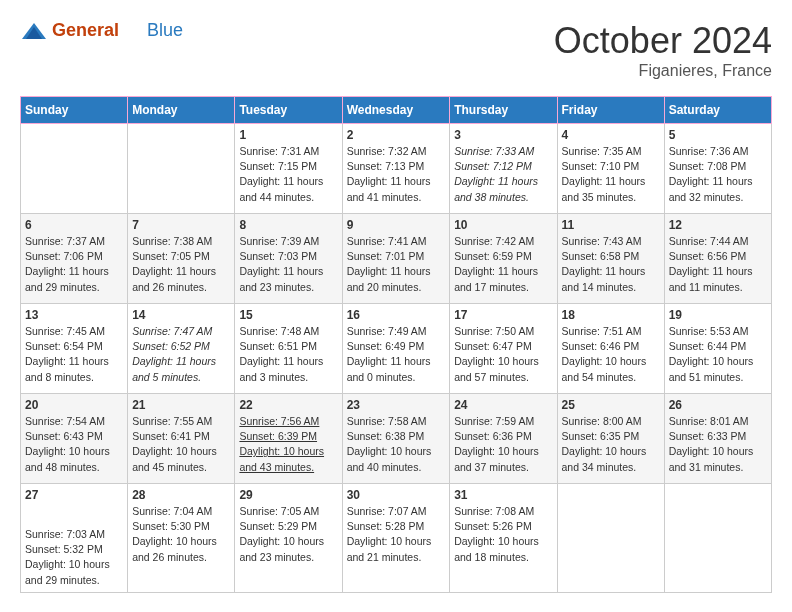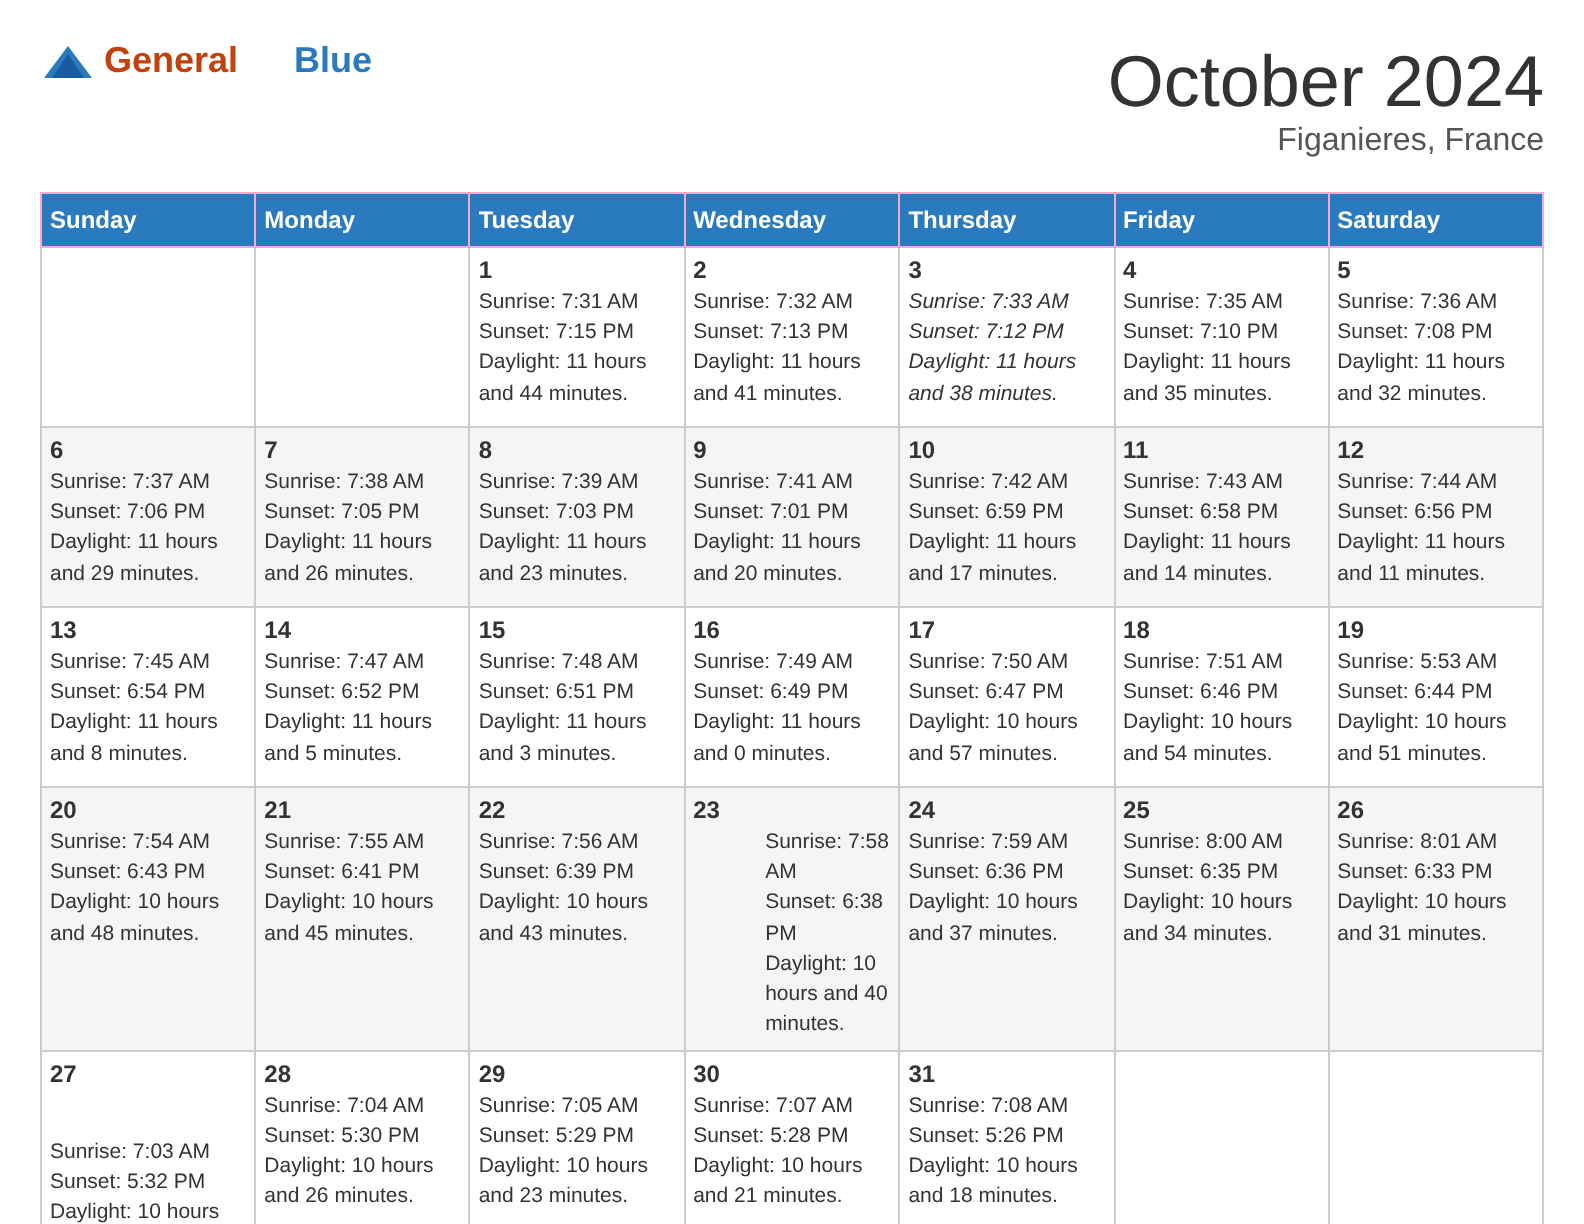--- a/index.html
+++ b/index.html
@@ -83,21 +83,21 @@
 </head>
 <body>
 
 <div class="header">
   <div class="logo">
     <svg class="logo-icon" viewBox="0 0 28 20" xmlns="http://www.w3.org/2000/svg">
       <polygon points="14,2 26,18 2,18" fill="#2a7abf"></polygon>
       <polygon points="14,6 22,18 6,18" fill="#1a5a9f"></polygon>
     </svg>
     <div>
-      <span style="font-size:18px;font-weight:bold;color:#c2410c;">General</span><span style="font-size:18px;font-weight:bold;color:#2a7abf;padding-left:28px;">Blue</span>
+      <span style="font-size:18px;font-weight:bold;color:#c2410c;">General</span><span style="font-size:18px;font-weight:normal;color:#2a7abf;padding-left:28px;">Blue</span>
     </div>
   </div>
   <div class="title-block">
     <div class="month-title">October 2024</div>
     <div class="location-title">Figanieres, France</div>
   </div>
 </div>
 
 <table class="calendar">
   <thead>
@@ -192,21 +192,21 @@
       </tr>
       <tr>
         <td>
           <span class="day-num">13</span>
           <div class="day-info" style="white-space: pre-line;">Sunrise: 7:45 AM
 Sunset: 6:54 PM
 Daylight: 11 hours and 8 minutes.</div>
         </td>
         <td>
           <span class="day-num">14</span>
-          <div class="day-info" style="white-space: pre-line;">Sunrise: 7:47 AM
+          <div class="day-info" style="white-space: pre-line; font-style: italic;">Sunrise: 7:47 AM
 Sunset: 6:52 PM
 Daylight: 11 hours and 5 minutes.</div>
         </td>
         <td>
           <span class="day-num">15</span>
           <div class="day-info" style="white-space: pre-line;">Sunrise: 7:48 AM
 Sunset: 6:51 PM
 Daylight: 11 hours and 3 minutes.</div>
         </td>
         <td>
@@ -242,27 +242,27 @@
 Daylight: 10 hours and 48 minutes.</div>
         </td>
         <td>
           <span class="day-num">21</span>
           <div class="day-info" style="white-space: pre-line;">Sunrise: 7:55 AM
 Sunset: 6:41 PM
 Daylight: 10 hours and 45 minutes.</div>
         </td>
         <td>
           <span class="day-num">22</span>
-          <div class="day-info" style="white-space: pre-line;">Sunrise: 7:56 AM
+          <div class="day-info" style="white-space: pre-line; text-decoration: underline;">Sunrise: 7:56 AM
 Sunset: 6:39 PM
 Daylight: 10 hours and 43 minutes.</div>
         </td>
         <td>
           <span class="day-num">23</span>
-          <div class="day-info" style="white-space: pre-line; margin-left: 36px;">Sunrise: 7:58 AM
+          <div class="day-info" style="white-space: pre-line;">Sunrise: 7:58 AM
 Sunset: 6:38 PM
 Daylight: 10 hours and 40 minutes.</div>
         </td>
         <td>
           <span class="day-num">24</span>
           <div class="day-info" style="white-space: pre-line;">Sunrise: 7:59 AM
 Sunset: 6:36 PM
 Daylight: 10 hours and 37 minutes.</div>
         </td>
         <td>

